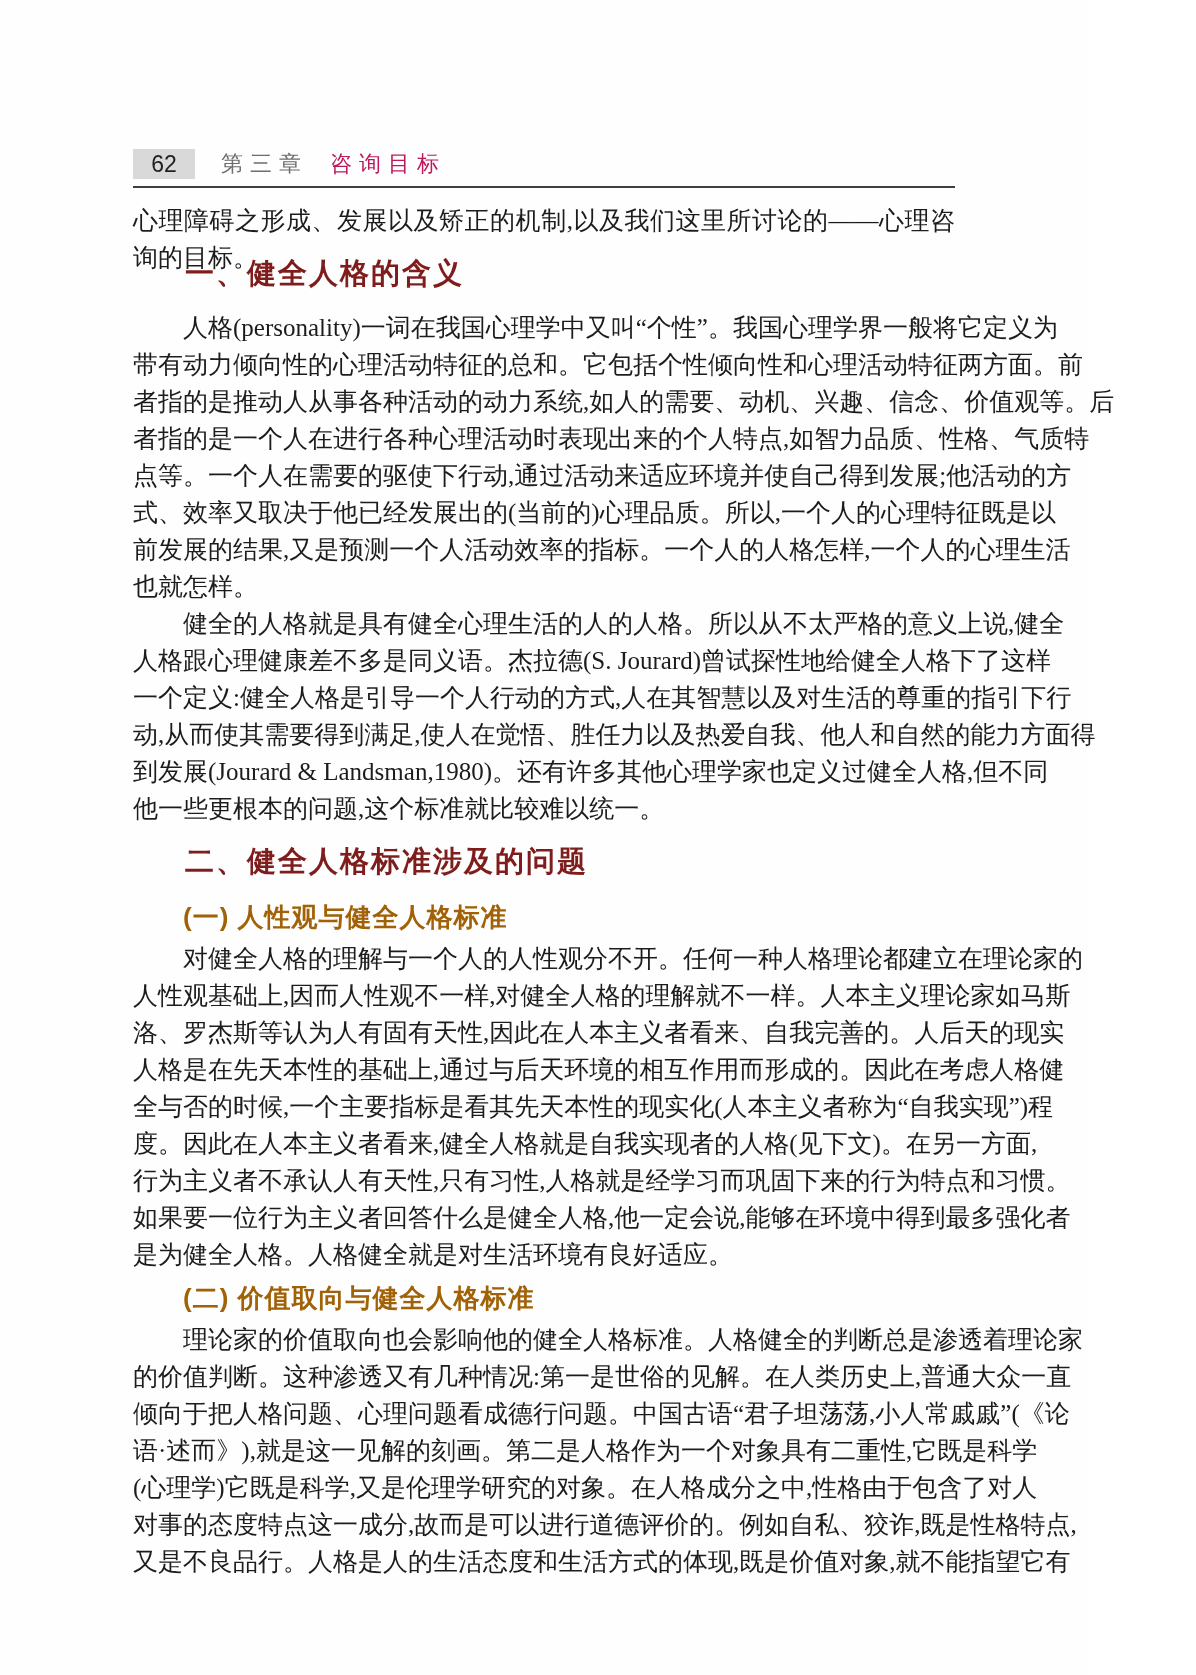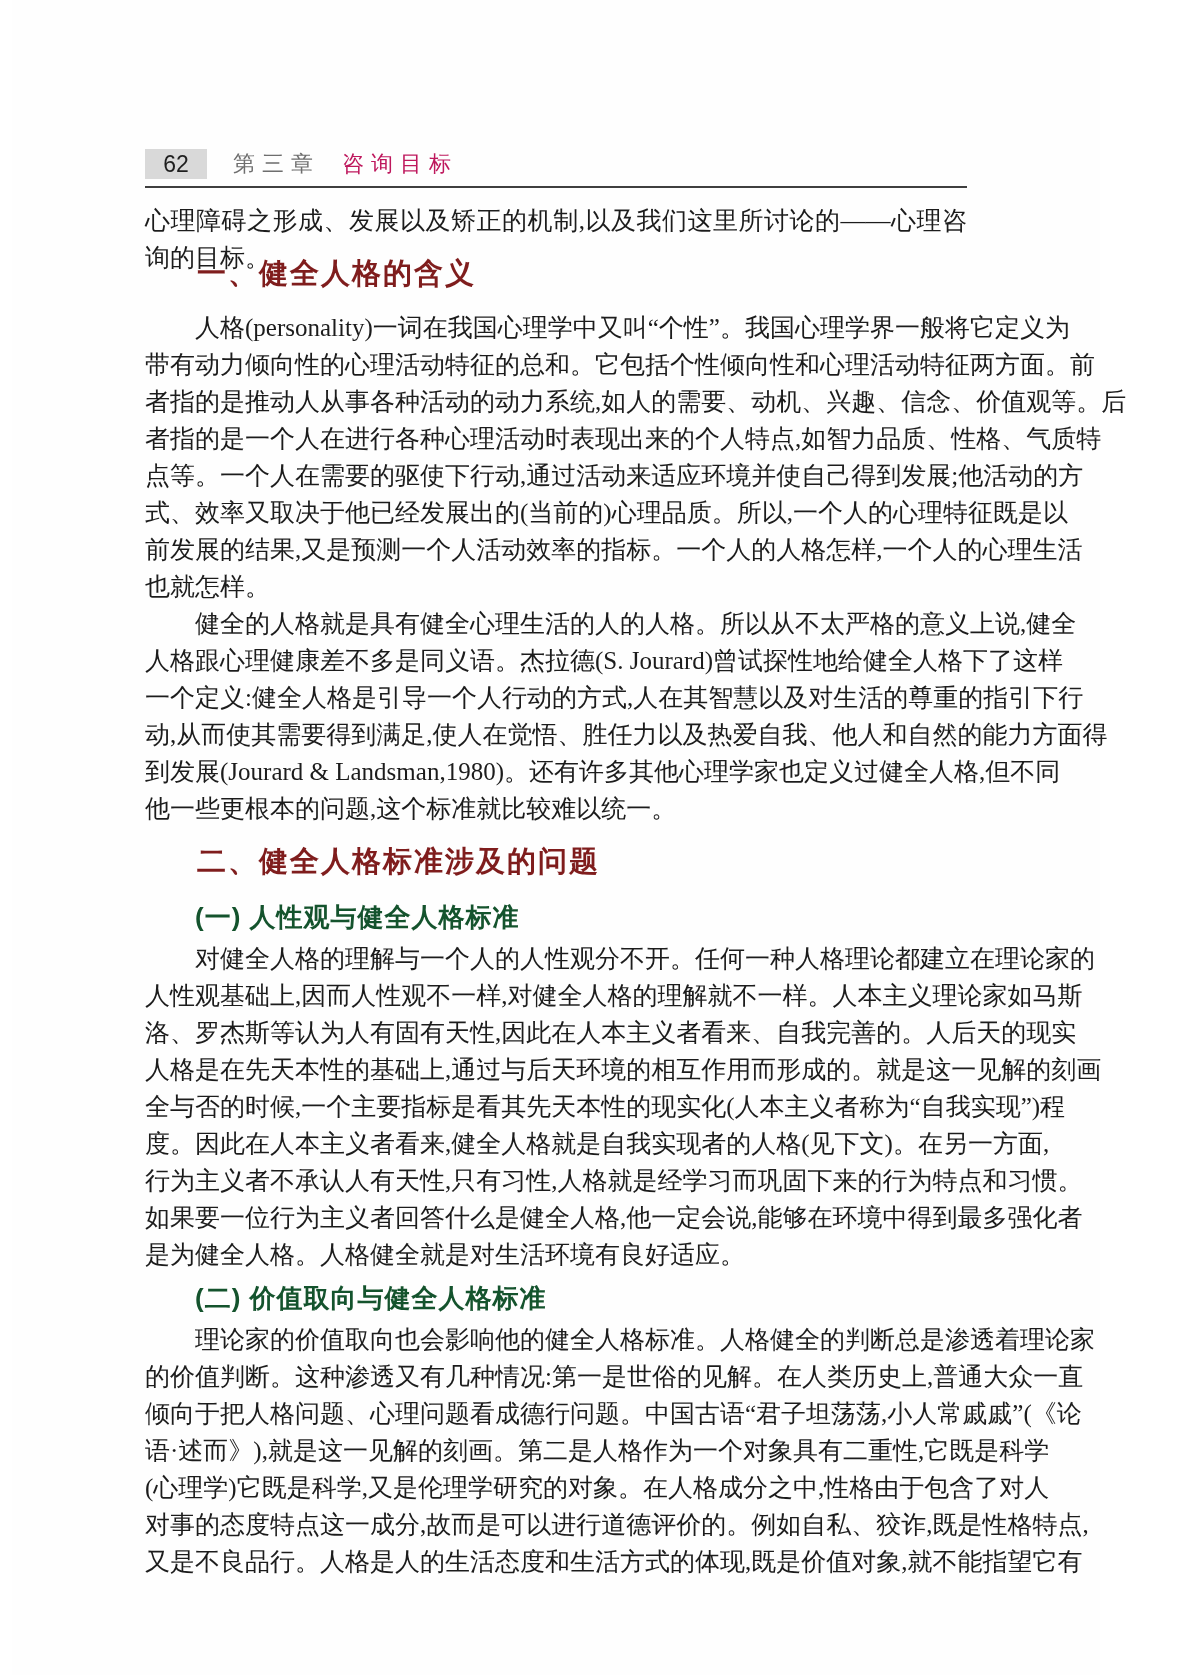--- a/index.html
+++ b/index.html
@@ -1,38 +1,38 @@
 <!DOCTYPE html>
 <html><head>
 <meta charset="utf-8">
 <style>
   html,body{margin:0;padding:0;background:#ffffff;}
   body{width:1196px;min-height:1675px;position:relative;
        font-family:"Liberation Serif","DejaVu Serif",serif;color:#1c1c1c;}
-  .page{position:absolute;left:12px;top:0;width:1088px;min-height:1675px;background:#fefefe;
+  .page{position:absolute;left:0;top:0;width:1088px;min-height:1675px;background:#fefefe;
         box-sizing:border-box;padding:148px 133px 40px 133px;}
   
   .runhead{display:flex;align-items:center;border-bottom:2px solid #3f3f3f;
            padding-bottom:6px;height:32px;
            font-family:"Liberation Sans","DejaVu Sans",sans-serif;}
   .pagenum{background:#d9d9d9;color:#1f1f1f;width:62px;height:30px;line-height:30px;
            text-align:center;font-size:23px;flex:0 0 auto;}
   .chapter{color:#6e6e6e;font-size:22px;letter-spacing:7px;margin-left:26px;}
   .chaptitle{color:#be185d;font-size:22px;letter-spacing:7px;margin-left:22px;}
   
   .pagebody{margin-top:14px;}
   .paragraph{margin:0;}
   .line{font-size:25px;line-height:37px;height:37px;white-space:nowrap;
         text-align:justify;text-align-last:justify;overflow:visible;}
   .line.indent{text-indent:2em;}
   .line.endline{text-align-last:left;white-space:normal;}
   .h1{font-family:"Liberation Sans","DejaVu Sans",sans-serif;font-weight:bold;
       font-size:29px;line-height:44px;margin:12px 0 14px 52px;letter-spacing:2px;color:#7f1d1d;}
   .h2{font-family:"Liberation Sans","DejaVu Sans",sans-serif;font-weight:bold;
-      font-size:26px;line-height:40px;margin:5px 0 3px 50px;letter-spacing:1px;color:#14532d;}
+      font-size:26px;line-height:40px;margin:5px 0 3px 50px;letter-spacing:1px;color:#a16207;}
 </style>
 </head>
 <body>
 
 <div class="page">
   <div class="runhead">
     <span class="pagenum">62</span>
     <span class="chapter">第三章</span>
     <span class="chaptitle">咨询目标</span>
   </div>
@@ -58,21 +58,21 @@
         <div class="line">动,从而使其需要得到满足,使人在觉悟、胜任力以及热爱自我、他人和自然的能力方面得</div>
         <div class="line">到发展(Jourard &amp; Landsman,1980)。还有许多其他心理学家也定义过健全人格,但不同</div>
         <div class="line endline">他一些更根本的问题,这个标准就比较难以统一。</div>
       </div>
       <div class="h1">二、健全人格标准涉及的问题</div>
       <div class="h2">(一) 人性观与健全人格标准</div>
       <div class="paragraph">
         <div class="line indent">对健全人格的理解与一个人的人性观分不开。任何一种人格理论都建立在理论家的</div>
         <div class="line">人性观基础上,因而人性观不一样,对健全人格的理解就不一样。人本主义理论家如马斯</div>
         <div class="line">洛、罗杰斯等认为人有固有天性,因此在人本主义者看来、自我完善的。人后天的现实</div>
-        <div class="line">人格是在先天本性的基础上,通过与后天环境的相互作用而形成的。就是这一见解的刻画</div>
+        <div class="line">人格是在先天本性的基础上,通过与后天环境的相互作用而形成的。因此在考虑人格健</div>
         <div class="line">全与否的时候,一个主要指标是看其先天本性的现实化(人本主义者称为“自我实现”)程</div>
         <div class="line">度。因此在人本主义者看来,健全人格就是自我实现者的人格(见下文)。在另一方面,</div>
         <div class="line">行为主义者不承认人有天性,只有习性,人格就是经学习而巩固下来的行为特点和习惯。</div>
         <div class="line">如果要一位行为主义者回答什么是健全人格,他一定会说,能够在环境中得到最多强化者</div>
         <div class="line endline">是为健全人格。人格健全就是对生活环境有良好适应。</div>
       </div>
       <div class="h2">(二) 价值取向与健全人格标准</div>
       <div class="paragraph">
         <div class="line indent">理论家的价值取向也会影响他的健全人格标准。人格健全的判断总是渗透着理论家</div>
         <div class="line">的价值判断。这种渗透又有几种情况:第一是世俗的见解。在人类历史上,普通大众一直</div>

